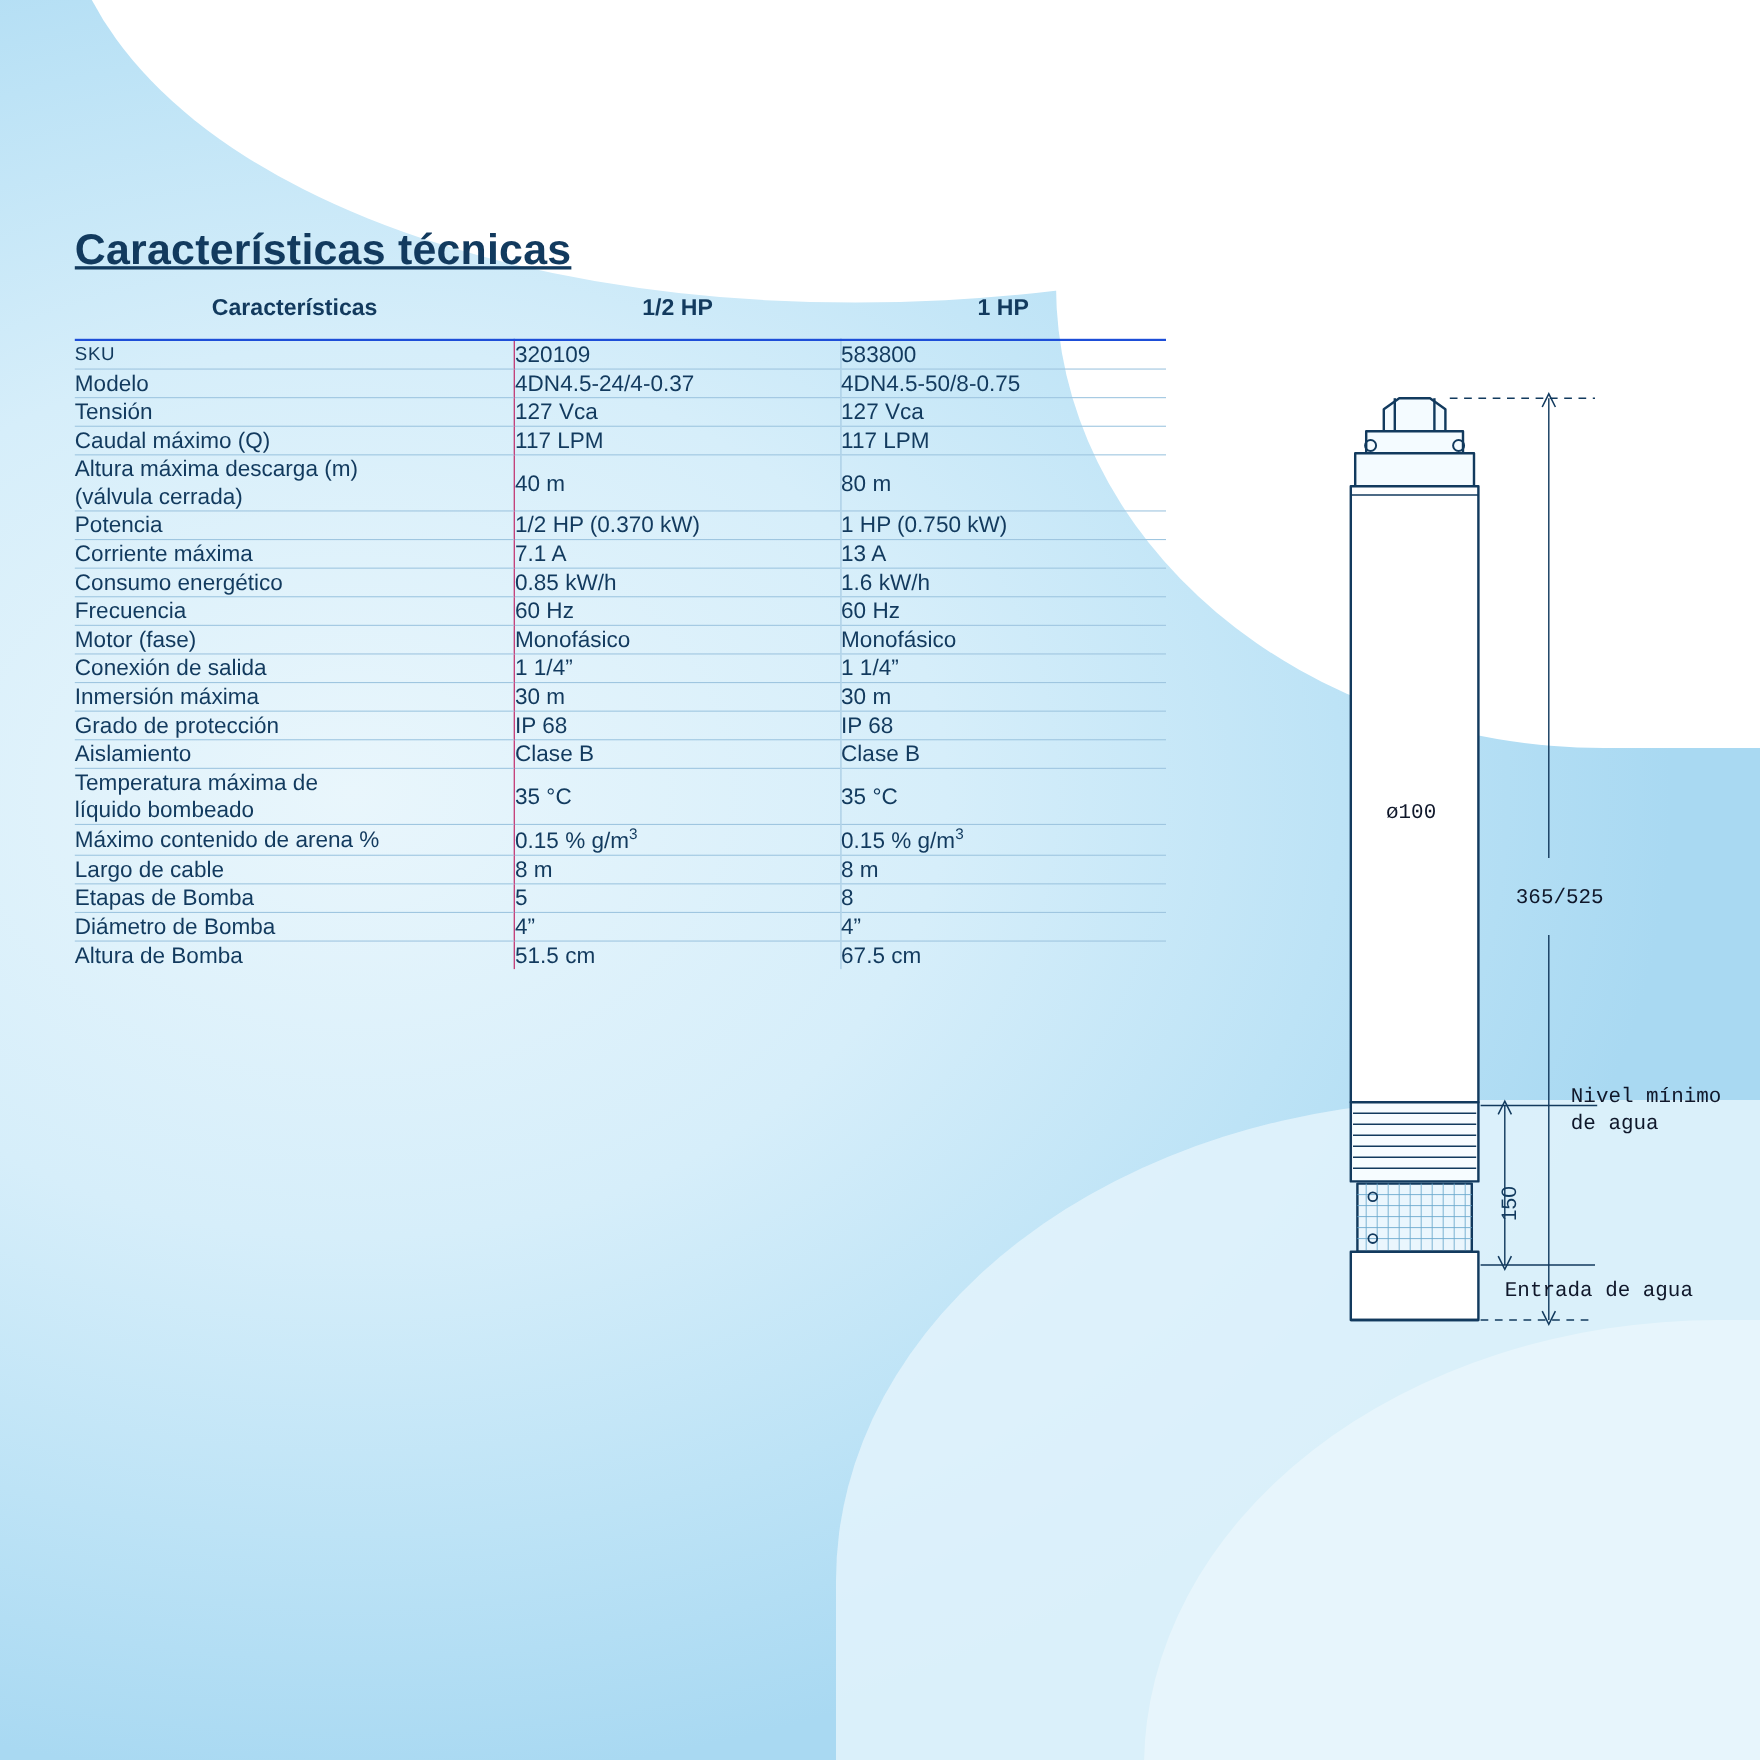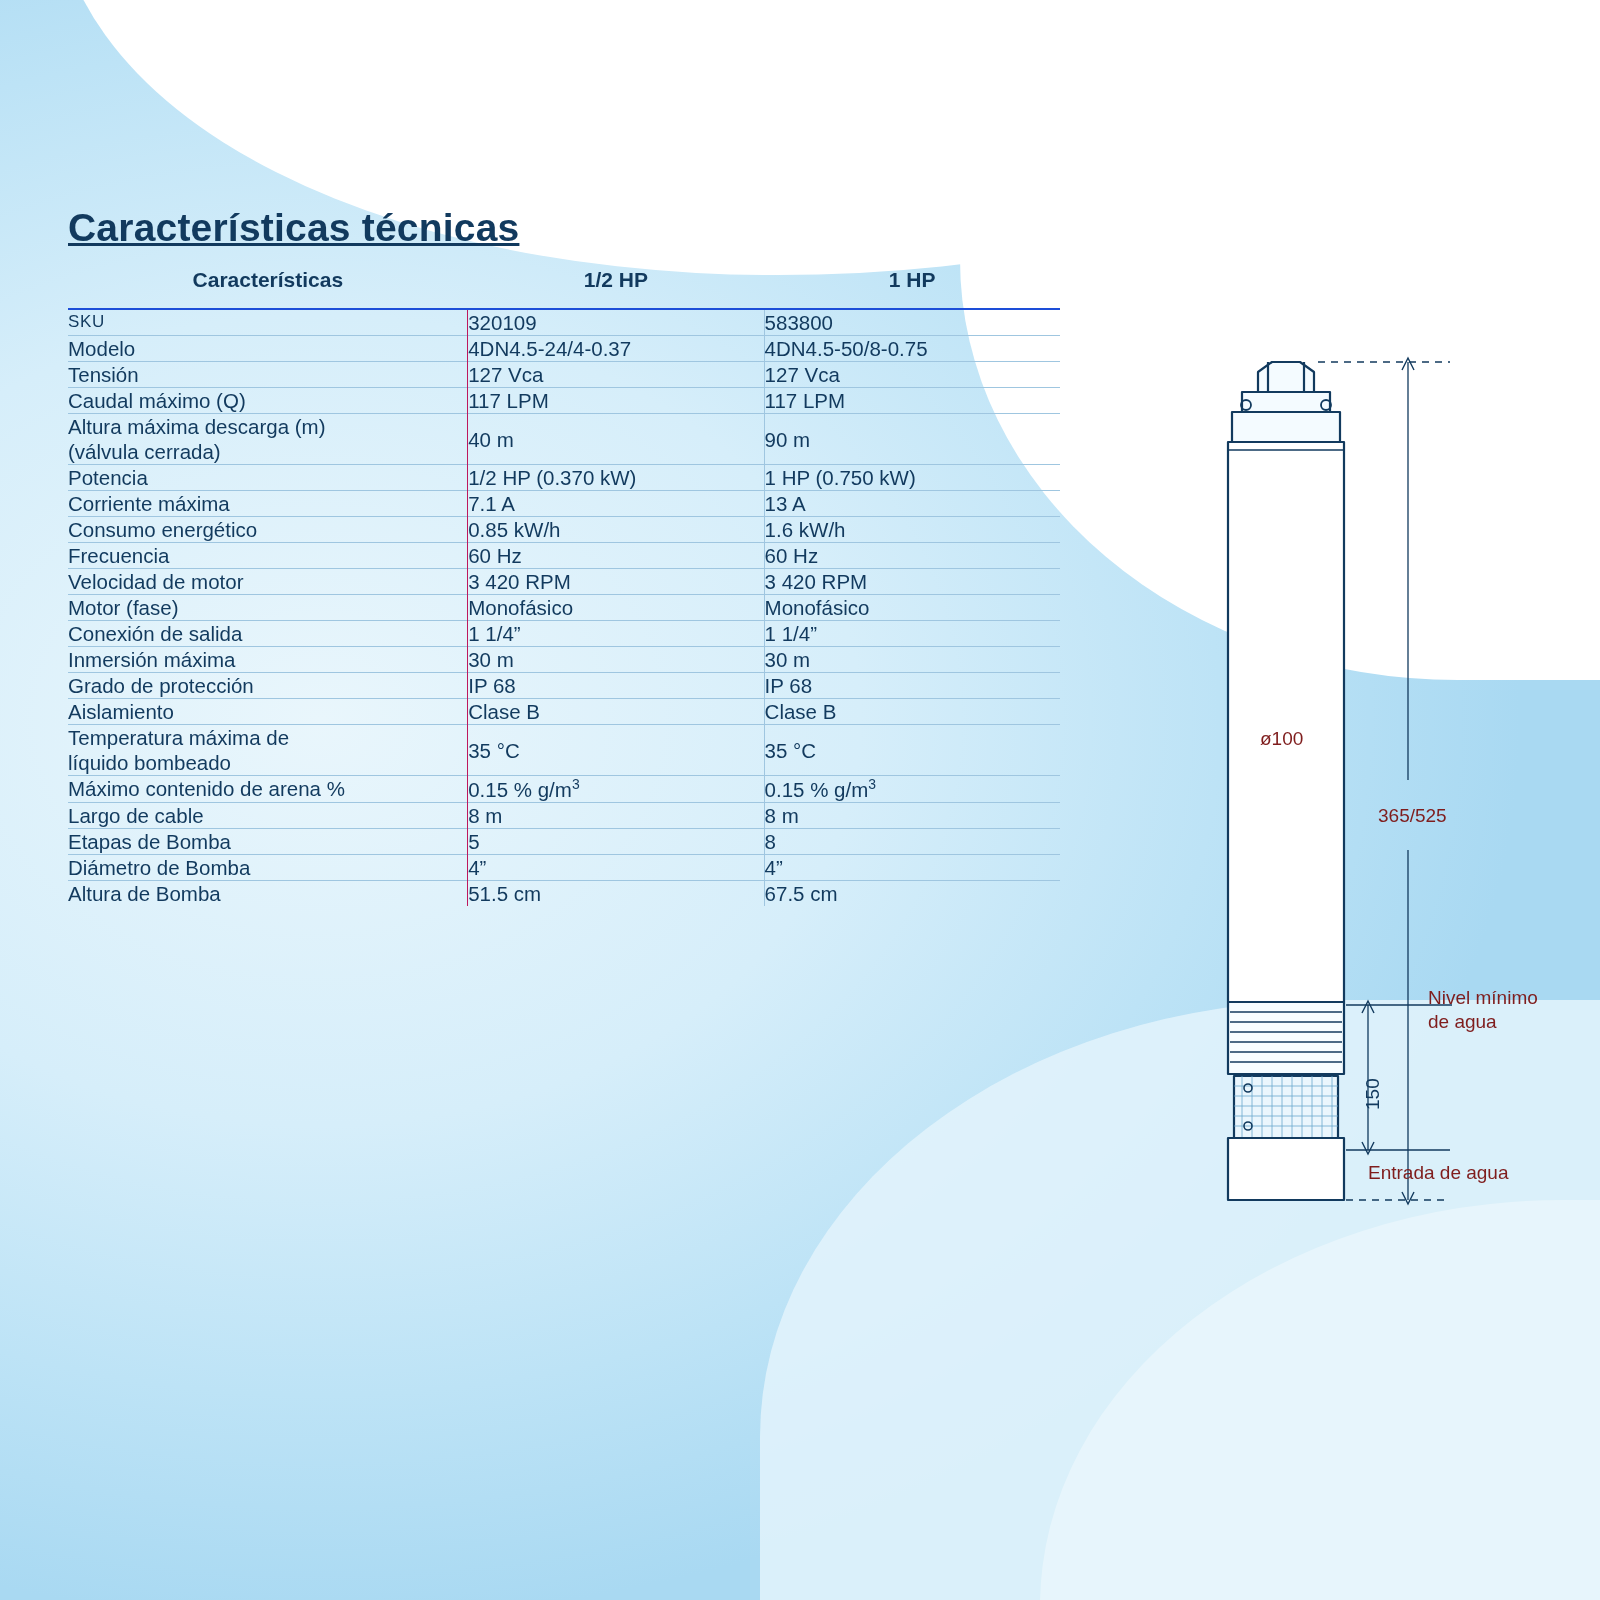--- a/index.html
+++ b/index.html
@@ -87,21 +87,21 @@
     line-height:1.22;
     border-right:1px solid #9fc6e0;
   }
   td.c-val.last{border-right:none;}
   td.small-caps{font-size:17px;letter-spacing:.6px;}
   sup{font-size:.68em;vertical-align:super;}
 
   
   .drawing{position:absolute;left:1150px;top:350px;width:450px;height:900px;}
   .dim-label{
-    position:absolute;font-size:19px;color:#7f1d1d;font-family:Liberation Sans, sans-serif;
+    position:absolute;font-size:19px;color:#0f172a;font-family:Liberation Mono, monospace;
     white-space:nowrap;
   }
   .dim-vertical{
     position:absolute;font-size:19px;color:#123a5e;
     transform:rotate(-90deg);transform-origin:left top;white-space:nowrap;
   }
 </style>
 </head>
 <body>
 
@@ -142,46 +142,41 @@
           <td class="c-val last">127 Vca</td>
         </tr>
         <tr>
           <td class="c-label">Caudal máximo (Q)</td>
           <td class="c-val">117  LPM</td>
           <td class="c-val last">117 LPM</td>
         </tr>
         <tr>
           <td class="c-label">Altura máxima descarga (m)<br>(válvula cerrada)</td>
           <td class="c-val">40  m</td>
-          <td class="c-val last">90 m</td>
+          <td class="c-val last">80 m</td>
         </tr>
         <tr>
           <td class="c-label">Potencia</td>
           <td class="c-val">1/2 HP (0.370 kW)</td>
           <td class="c-val last">1 HP (0.750 kW)</td>
         </tr>
         <tr>
           <td class="c-label">Corriente máxima</td>
           <td class="c-val">7.1 A</td>
           <td class="c-val last">13 A</td>
         </tr>
         <tr>
           <td class="c-label">Consumo energético</td>
           <td class="c-val">0.85 kW/h</td>
           <td class="c-val last">1.6 kW/h</td>
         </tr>
         <tr>
           <td class="c-label">Frecuencia</td>
           <td class="c-val">60  Hz</td>
           <td class="c-val last">60 Hz</td>
-        </tr>
-        <tr>
-          <td class="c-label">Velocidad de motor</td>
-          <td class="c-val">3 420 RPM</td>
-          <td class="c-val last">3 420 RPM</td>
         </tr>
         <tr>
           <td class="c-label">Motor (fase)</td>
           <td class="c-val">Monofásico</td>
           <td class="c-val last">Monofásico</td>
         </tr>
         <tr>
           <td class="c-label">Conexión de salida</td>
           <td class="c-val">1 1/4”</td>
           <td class="c-val last">1 1/4”</td>

